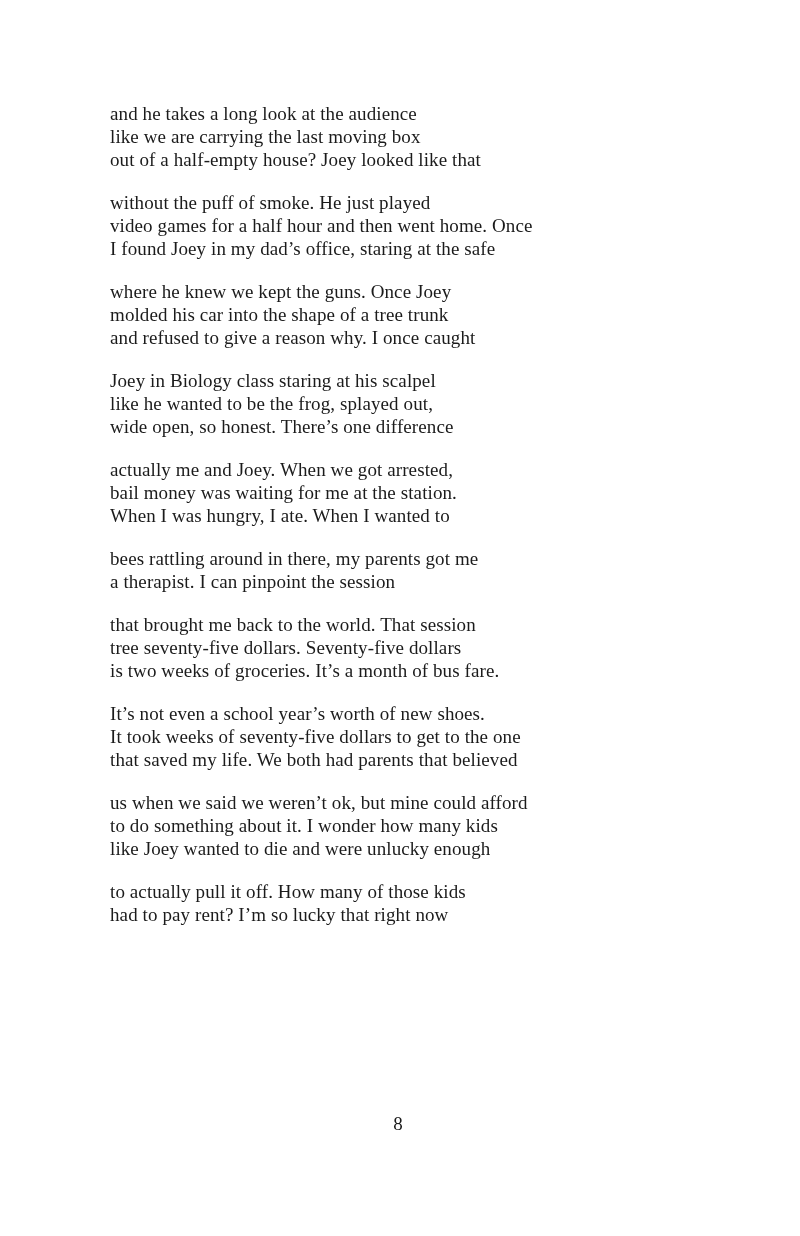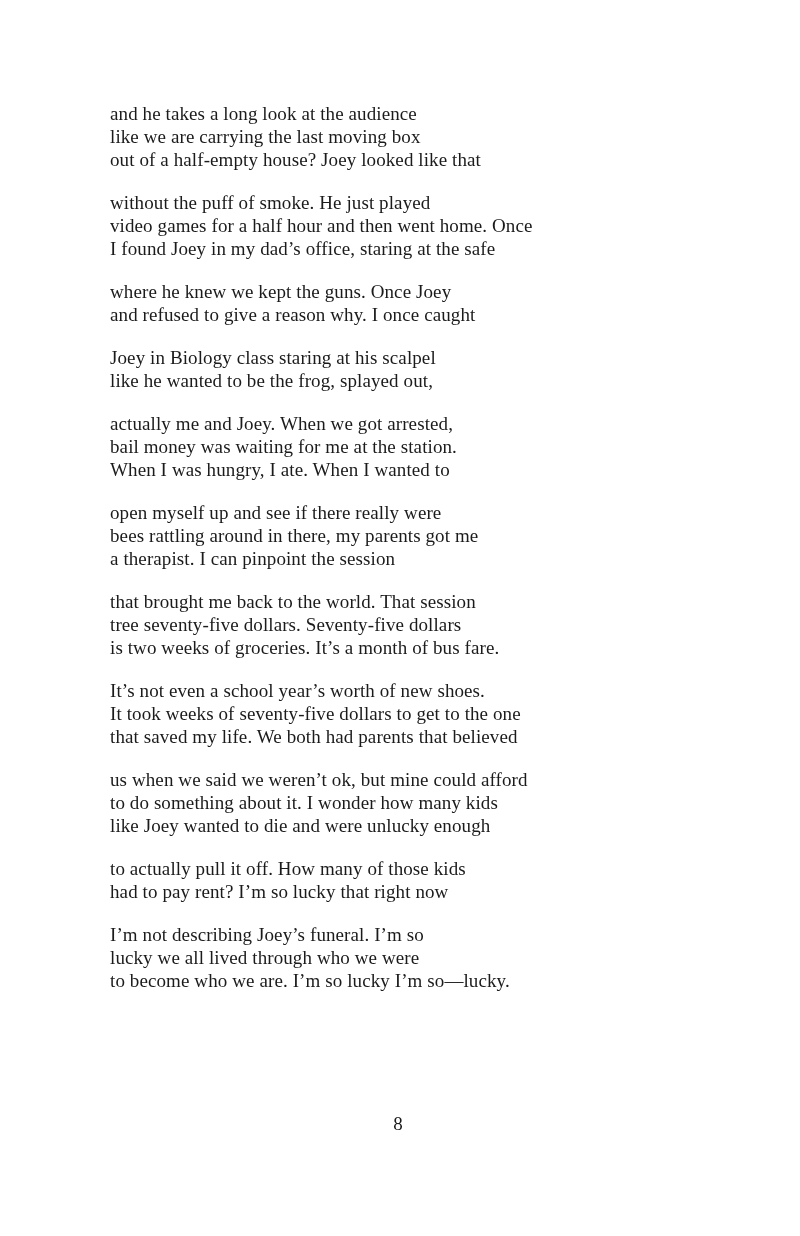--- a/index.html
+++ b/index.html
@@ -53,36 +53,37 @@
     </div>
 
     <div class="stanza">
       <div class="poem-line">without the puff of smoke. He just played</div>
       <div class="poem-line">video games for a half hour and then went home. Once</div>
       <div class="poem-line">I found Joey in my dad’s office, staring at the safe</div>
     </div>
 
     <div class="stanza">
       <div class="poem-line">where he knew we kept the guns. Once Joey</div>
+      <div class="poem-line">molded his car into the shape of a tree trunk</div>
       <div class="poem-line">and refused to give a reason why. I once caught</div>
     </div>
 
     <div class="stanza">
       <div class="poem-line">Joey in Biology class staring at his scalpel</div>
       <div class="poem-line">like he wanted to be the frog, splayed out,</div>
+      <div class="poem-line">wide open, so honest. There’s one difference</div>
     </div>
 
     <div class="stanza">
       <div class="poem-line">actually me and Joey. When we got arrested,</div>
       <div class="poem-line">bail money was waiting for me at the station.</div>
       <div class="poem-line">When I was hungry, I ate. When I wanted to</div>
     </div>
 
     <div class="stanza">
-      <div class="poem-line">open myself up and see if there really were</div>
       <div class="poem-line">bees rattling around in there, my parents got me</div>
       <div class="poem-line">a therapist. I can pinpoint the session</div>
     </div>
 
     <div class="stanza">
       <div class="poem-line">that brought me back to the world. That session</div>
       <div class="poem-line">tree seventy-five dollars. Seventy-five dollars</div>
       <div class="poem-line">is two weeks of groceries. It’s a month of bus fare.</div>
     </div>
 
@@ -96,22 +97,17 @@
       <div class="poem-line">us when we said we weren’t ok, but mine could afford</div>
       <div class="poem-line">to do something about it. I wonder how many kids</div>
       <div class="poem-line">like Joey wanted to die and were unlucky enough</div>
     </div>
 
     <div class="stanza">
       <div class="poem-line">to actually pull it off. How many of those kids</div>
       <div class="poem-line">had to pay rent? I’m so lucky that right now</div>
     </div>
 
-    <div class="stanza">
-      <div class="poem-line">I’m not describing Joey’s funeral. I’m so</div>
-      <div class="poem-line">lucky we all lived through who we were</div>
-      <div class="poem-line">to become who we are. I’m so lucky I’m so—lucky.</div>
-    </div>
 
   </div>
 
   <div class="page-number">8</div>
 </div>
 
 </body></html>

